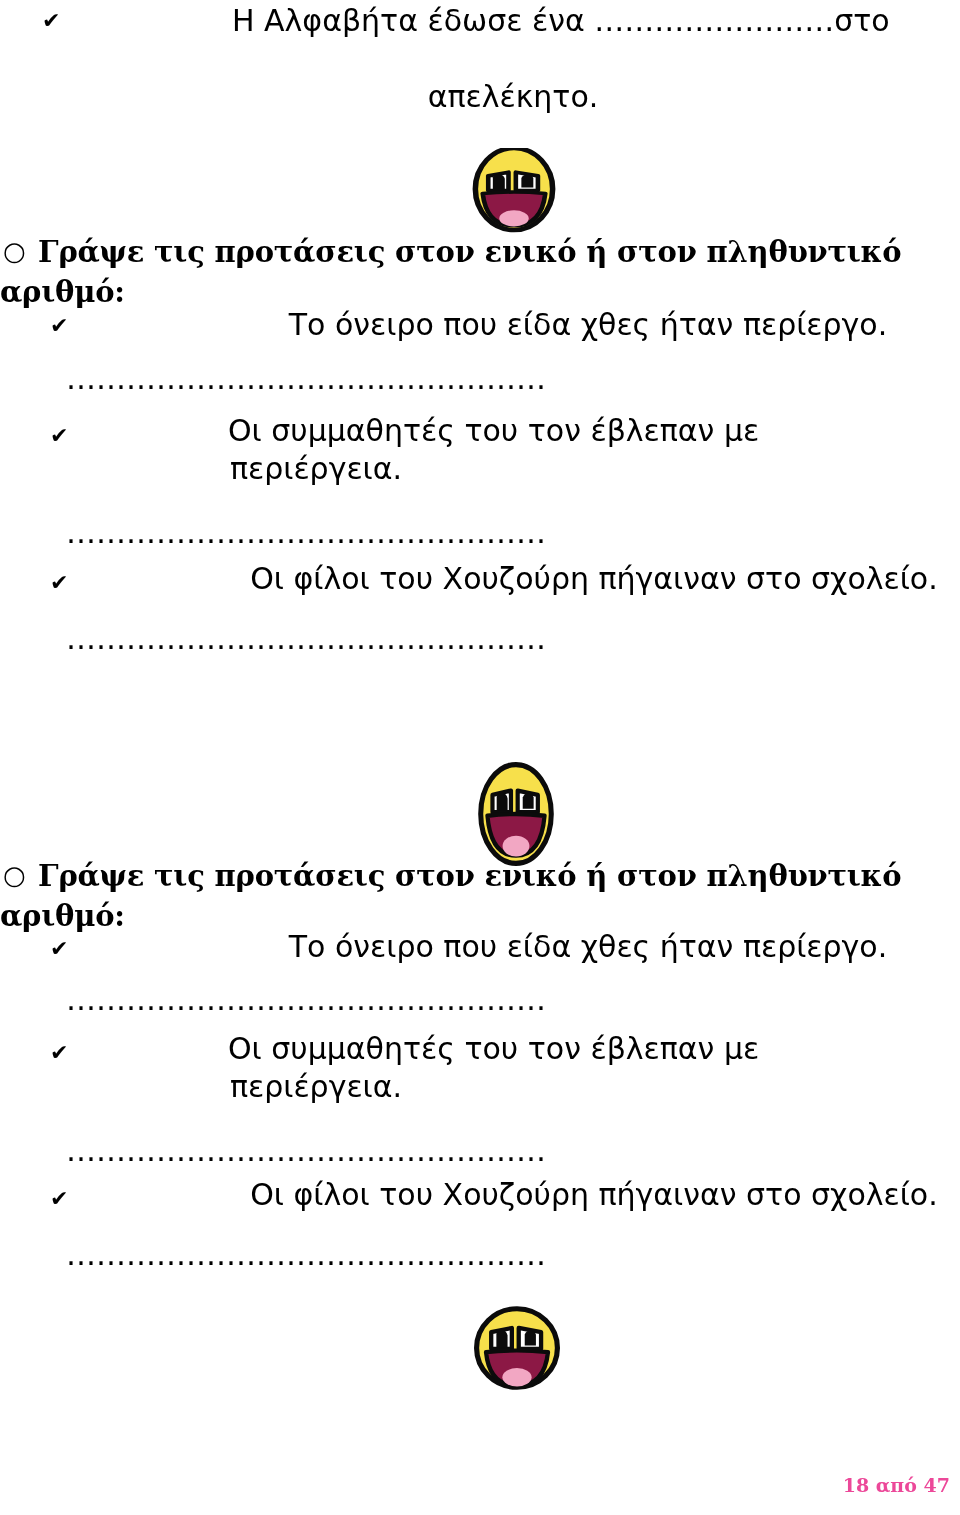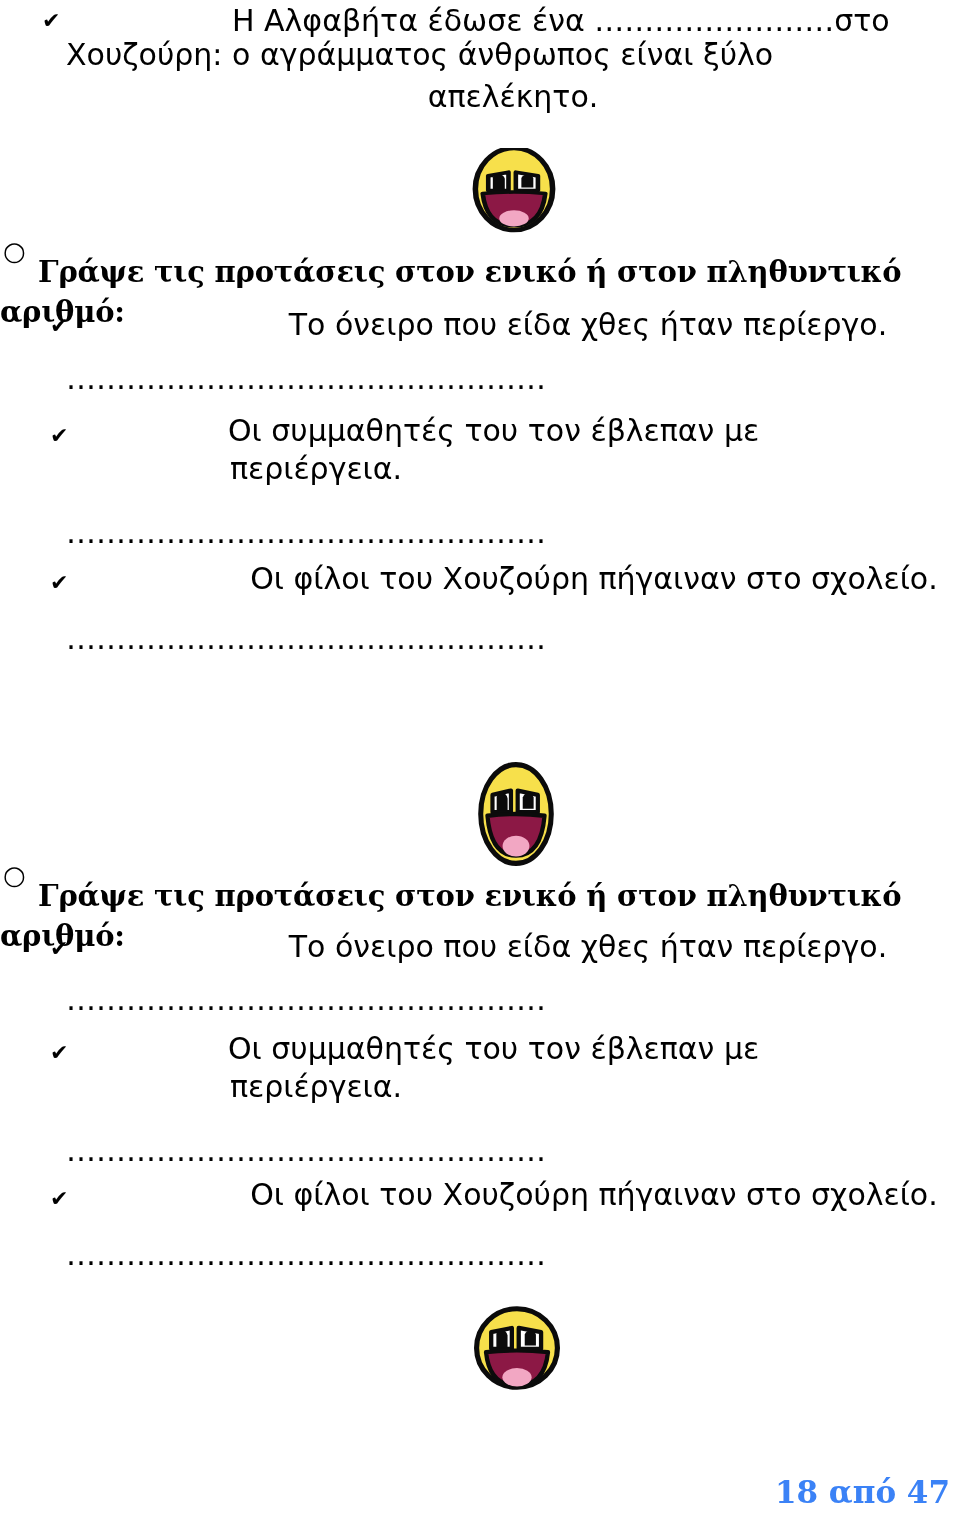--- a/index.html
+++ b/index.html
@@ -30,21 +30,20 @@
   .body-text.nojust { text-align: center; }
 
   .heading {
     position: absolute;
     font-family: "DejaVu Serif", serif;
     font-weight: bold;
     font-size: 29px;
     line-height: 40px;
     letter-spacing: -0.2px;
     color: #000;
-    margin-top: 20px;
   }
 
   .bullet-check {
     position: absolute;
     font-family: "DejaVu Sans", sans-serif;
     font-size: 22px;
     line-height: 1;
     color: #000;
   }
   .bullet-circle {
@@ -63,40 +62,39 @@
     color: #000;
     letter-spacing: 0px;
     white-space: nowrap;
     overflow: hidden;
   }
 
   .footer {
     position: absolute;
     font-family: "DejaVu Serif", serif;
     font-weight: bold;
-    font-size: 31px;
-    color: #3b82f6;
+    font-size: 19px;
+    color: #ec4899;
   }
 
   
   .smiley {
     position: absolute;
   }
   .smiley svg { display: block; width: 100%; height: 100%; }
 </style>
 </head>
 <body>
 
 <div class="page">
 
   <div class="bullet-check" style="left:42px; top:10px;">✔</div>
 
   <div class="body-text" style="left:232px; top:0px; width:732px;">Η Αλφαβήτα έδωσε ένα ……………………στο</div>
 
-  <div class="body-text" style="left:66px; top:34px; width:894px;">Χουζούρη: ο αγράμματος άνθρωπος είναι ξύλο</div>
 
   <div class="body-text nojust" style="left:66px; top:76px; width:894px;">απελέκητο.</div>
 
   <div class="smiley" style="left:468px; top:148px; width:92px; height:88px;">
     <svg viewBox="0 0 100 120" preserveAspectRatio="none" aria-hidden="true">
       <ellipse cx="50" cy="56" rx="42" ry="56" fill="#F7E04B" stroke="#0B0B0B" stroke-width="6"></ellipse>
 
       <path d="M22 38 L44 33 L44 58 L22 58 Z" fill="#FFFFFF" stroke="#0B0B0B" stroke-width="5" stroke-linejoin="round"></path>
       <path d="M27 40 a7 8 0 0 1 13 2 l0 14 l-13 0 z" fill="#0B0B0B"></path>
 

